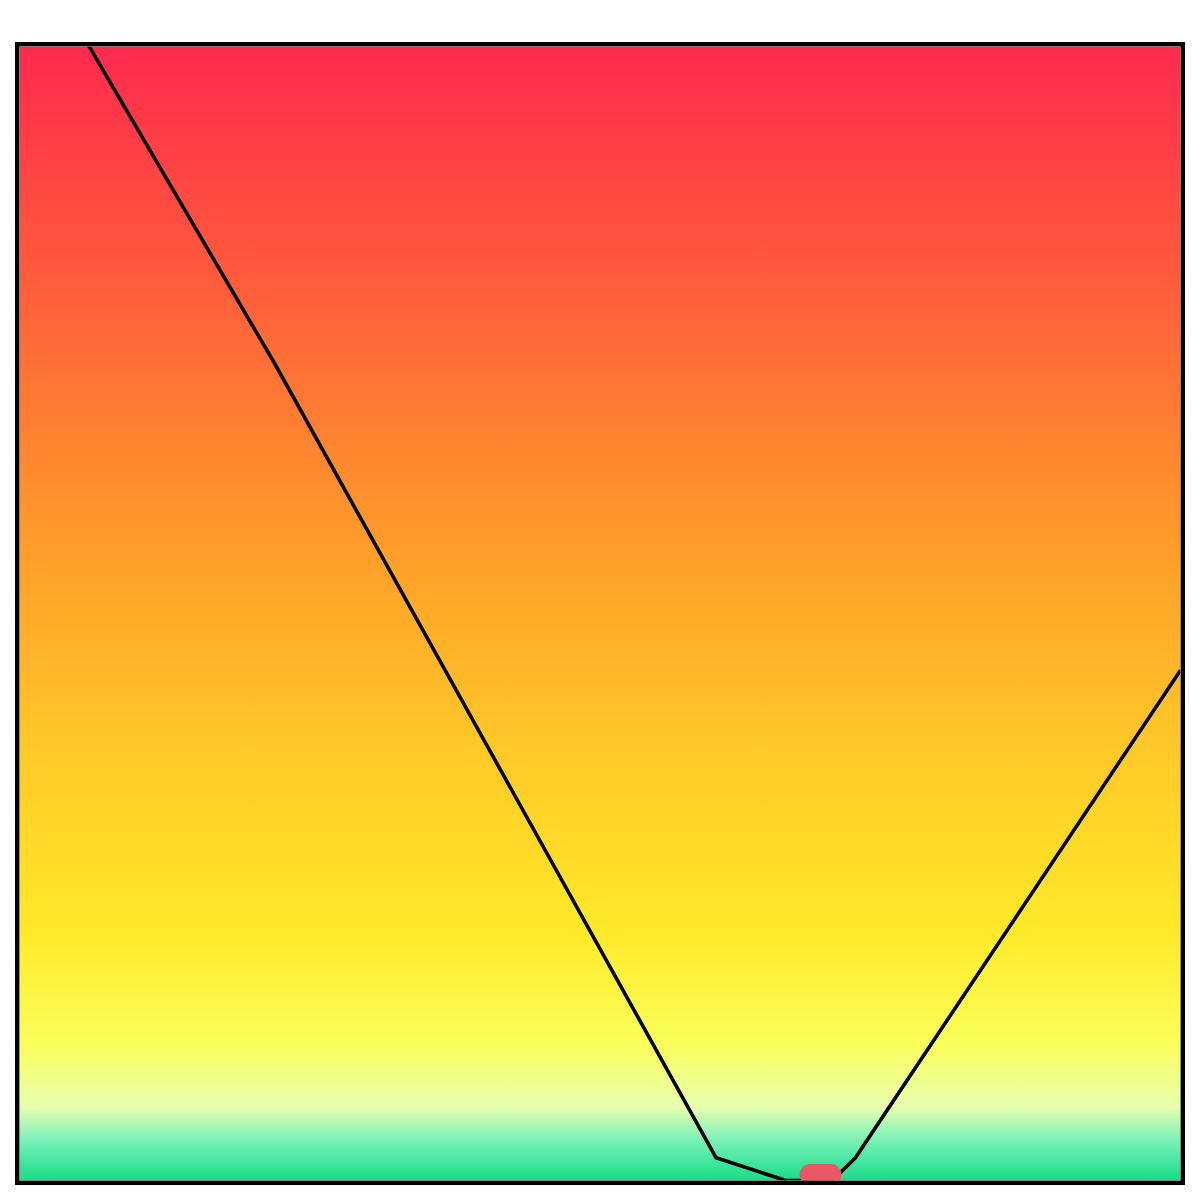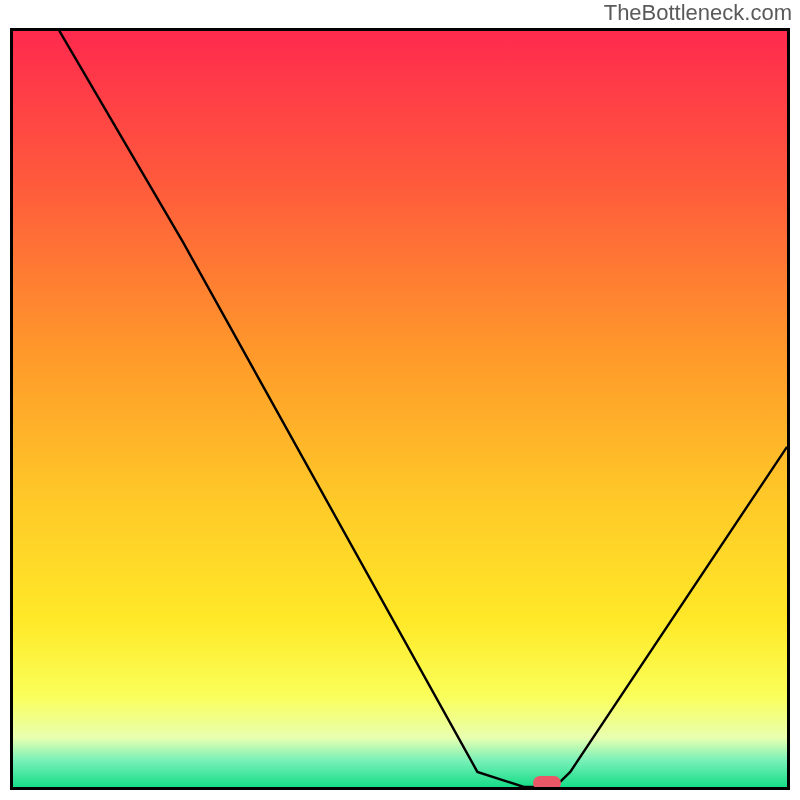--- a/index.html
+++ b/index.html
@@ -53,21 +53,20 @@
     border-radius: 8px;
     height: 14px;
     width: 28px;
     transform: translate(-50%, -50%);
   }
 </style>
 </head>
 <body>
 
 <div class="chart-container">
-  <div class="attribution">TheBottleneck.com</div>
 
   <div class="plot-frame"></div>
 
   <div class="plot-inner">
     <svg class="chart" viewBox="0 0 774 756" preserveAspectRatio="none">
       <defs>
         <linearGradient id="bg-grad" x1="0" y1="0" x2="0" y2="1">
             <stop offset="0%" stop-color="#ff2a4e"></stop>
             <stop offset="20%" stop-color="#ff5a3c"></stop>
             <stop offset="43%" stop-color="#ff9a2a"></stop>

